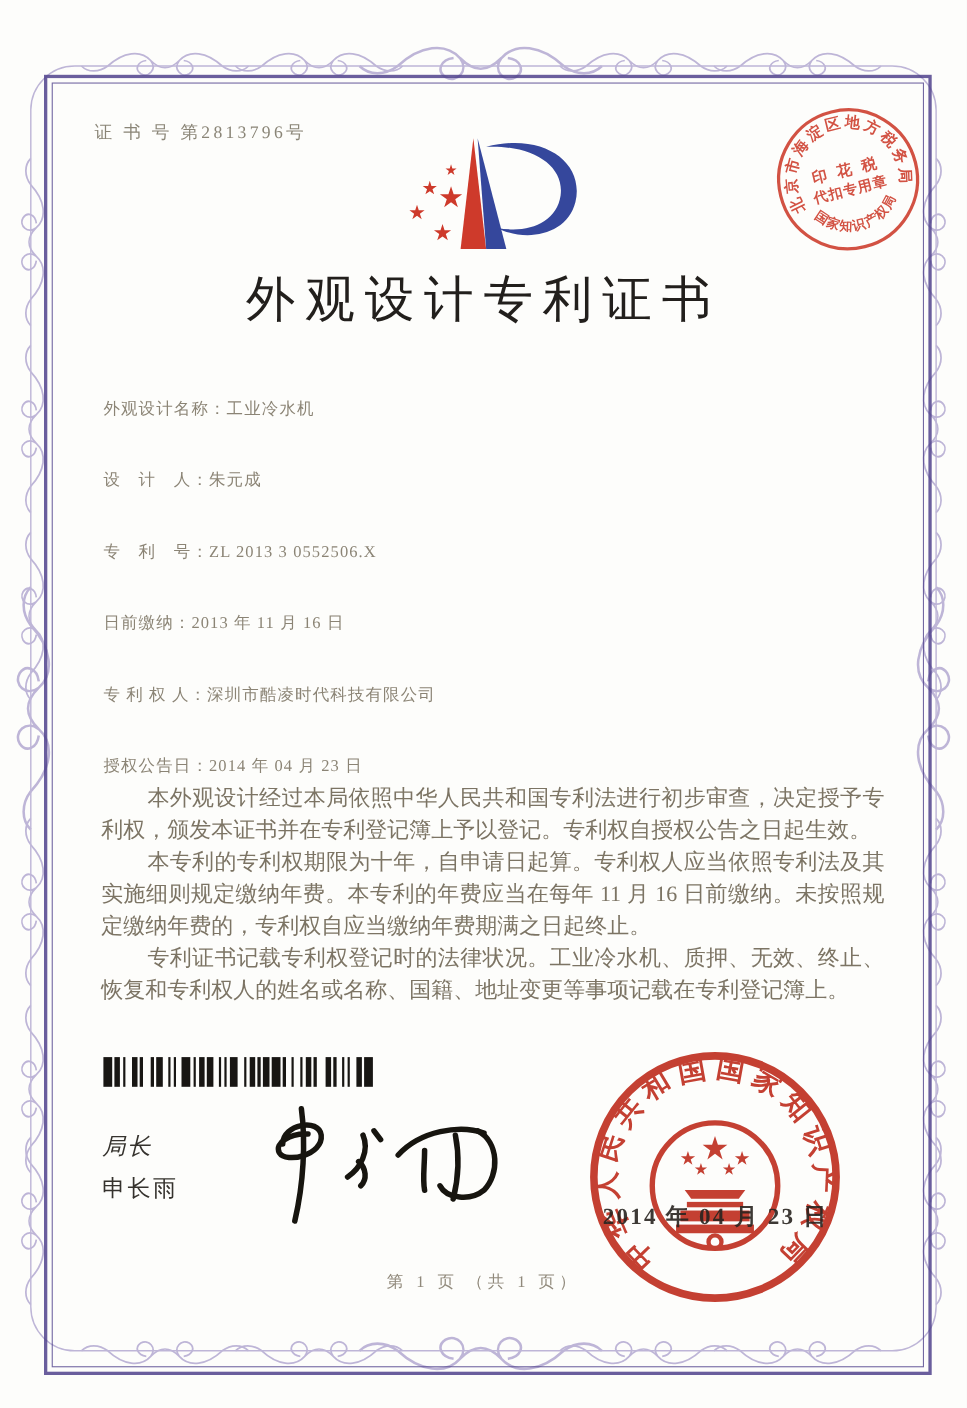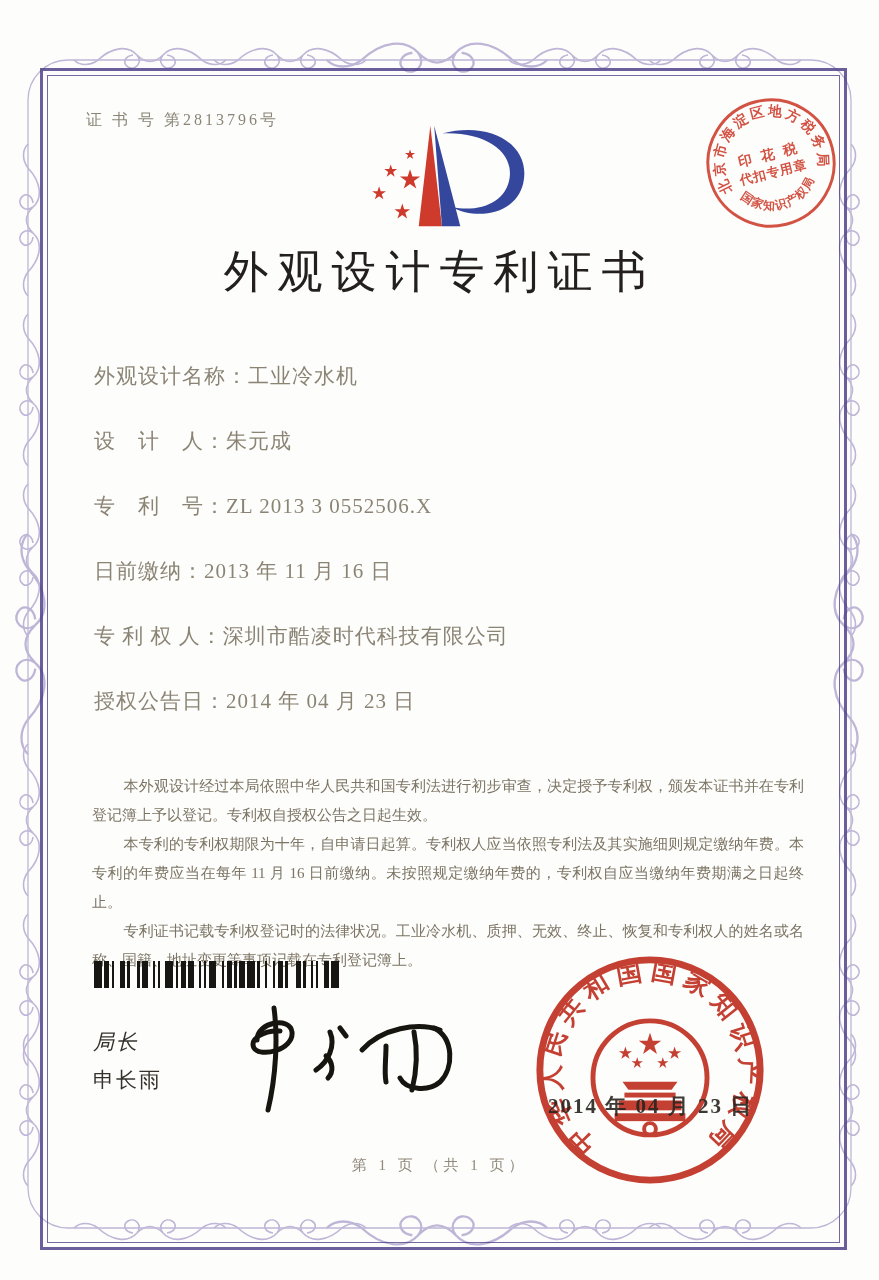--- a/index.html
+++ b/index.html
@@ -12,24 +12,24 @@
                border:3px solid rgba(80,66,140,.85);}
   .frame-inner{position:absolute;inset:4px;border:1px solid rgba(80,66,140,.8);}
   .cert-no{position:absolute;left:86px;top:110px;font-size:16px;letter-spacing:3px;
            color:rgba(132,126,112,.95);}
   .tax-stamp{position:absolute;left:702px;top:94px;width:138px;height:138px;
              transform:rotate(-14deg);opacity:.92;}
   .logo{position:absolute;left:330px;top:118px;width:220px;height:116px;}
   .title{position:absolute;left:0;top:242px;width:879px;text-align:center;
          font-size:45px;font-weight:400;letter-spacing:9px;color:#221f1c;}
   .fields{position:absolute;left:94px;top:362px;width:700px;}
-  .field-row{height:65px;font-size:21px;color:rgba(134,127,111,.96);letter-spacing:1px;}
+  .field-row{height:65px;font-size:15px;color:rgba(134,127,111,.96);letter-spacing:1px;}
   .flabel{display:inline-block;}
   .fvalue{display:inline-block;}
-  .paras{position:absolute;left:92px;top:772px;width:712px;font-size:15px;
+  .paras{position:absolute;left:92px;top:712px;width:712px;font-size:20px;
          line-height:29px;color:rgba(120,112,95,.97);text-align:justify;}
   .paras p{margin:0;text-indent:2.1em;}
   .barcode{position:absolute;left:94px;top:961px;width:248px;height:27px;display:flex;}
   .barcode span{height:100%;}
   .barcode .bar{background:#181613;}
   .sig-title{position:absolute;left:93px;top:1028px;font-size:21px;color:#35322d;letter-spacing:2px;font-style:italic;}
   .sig-name{position:absolute;left:93px;top:1066px;font-size:21px;color:#35322d;letter-spacing:2px;}
   .signature{position:absolute;left:202px;top:998px;width:292px;height:124px;}
   .seal{position:absolute;left:532px;top:952px;width:236px;height:236px;opacity:.94;}
   .seal-date{position:absolute;left:548px;top:1092px;width:210px;font-size:21px;font-weight:600;

